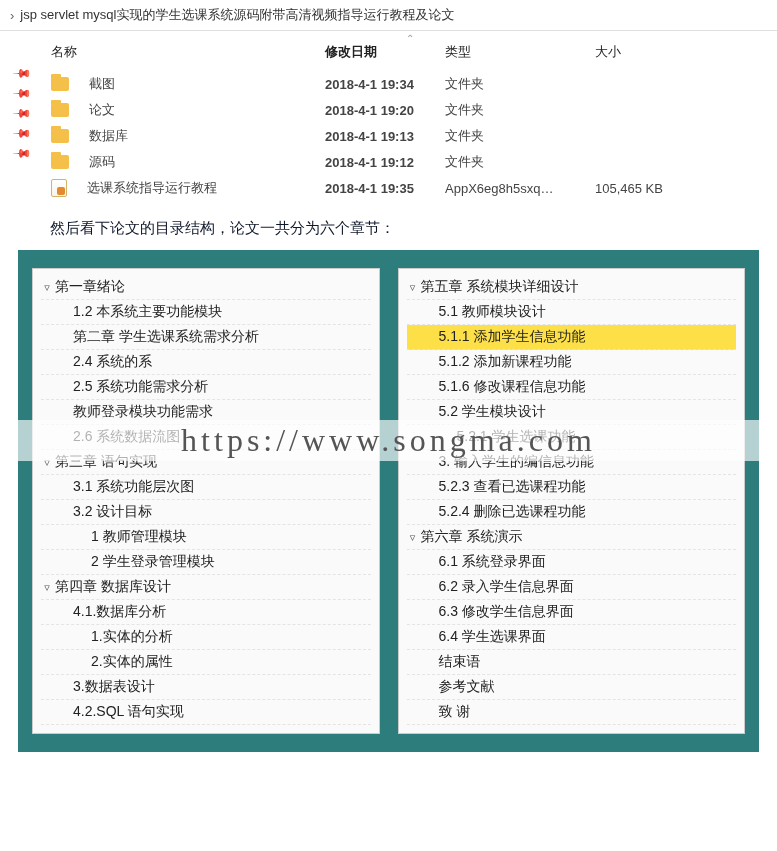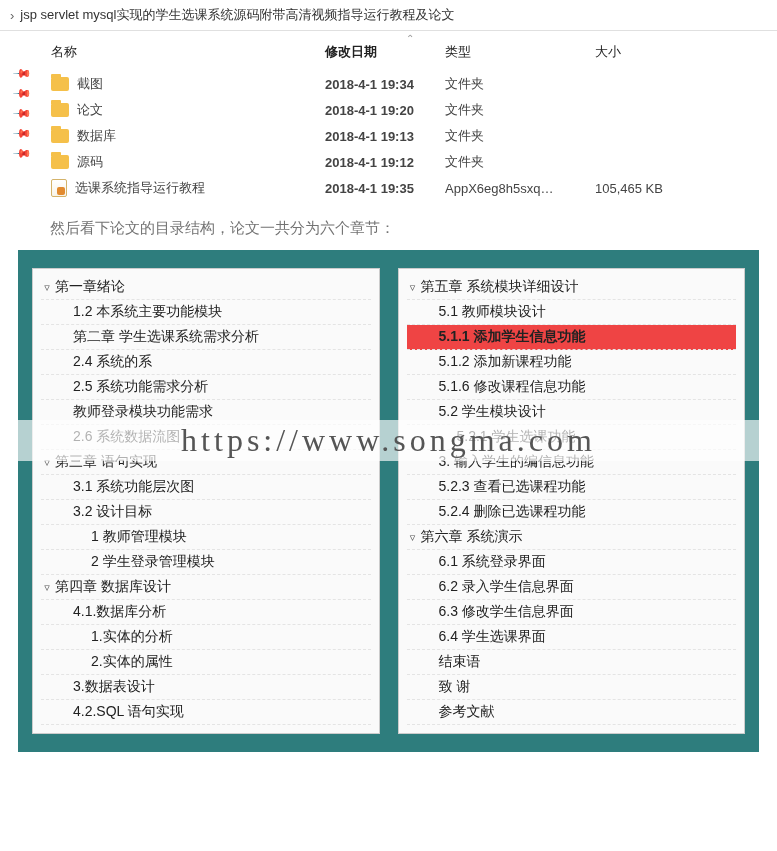--- a/index.html
+++ b/index.html
@@ -11,30 +11,30 @@
   .pin { color: #888; font-size: 12px; transform: rotate(45deg); }
   .file-body { flex: 1; padding-top: 6px; padding-right: 10px; }
   .file-header { display: flex; padding: 6px 0 10px 0; color: #222; font-size: 13px; }
   .col-name { width: 280px; padding-left: 6px; }
   .col-date { width: 120px; font-weight: bold; }
   .col-type { width: 150px; }
   .col-size { width: 100px; }
   .sort-arrow { position: absolute; left: 50%; top: -4px; font-size: 10px; color: #999; }
   .file-header-wrap { position: relative; }
   .file-row { display: flex; padding: 4px 0; font-size: 13px; color: #444; align-items: center; }
-  .file-row .col-name { display: flex; align-items: center; gap: 8px; }
+  .file-row .col-name { display: flex; align-items: center; gap: 20px; }
   .folder-icon { width: 18px; height: 14px; background: #f5c04a; border-radius: 2px; display: inline-block; position: relative; }
   .folder-icon::before { content:""; position:absolute; top:-3px; left:0; width:10px; height:4px; background:#f5c04a; border-radius:1px 1px 0 0;}
   .doc-icon { width: 16px; height: 18px; background: linear-gradient(#fff,#f8f4e8); border:1px solid #d4b36a; display:inline-block; border-radius:2px; position:relative;}
   .doc-icon::after { content:""; position:absolute; bottom:1px; right:1px; width:8px; height:8px; background:#e28a2f; border-radius:2px;}
-  .note { padding: 18px 0 12px 50px; font-size: 15px; color: #737373; }
+  .note { padding: 18px 0 12px 50px; font-size: 15px; color: #0f172a; }
   .tree-wrap { margin: 0 18px 18px 18px; background: #2e7d7d; padding: 18px 14px 18px 14px; display: flex; gap: 18px; }
   .tree-panel { flex: 1; background: #fafafa; border: 1px solid #ccc; padding: 6px 8px 8px 8px; font-size: 14px; }
   .tree-row { display: flex; align-items: center; padding: 3px 2px; border-bottom: 1px dashed #e4e4e4; cursor: default; color: #222; }
-  .tree-row.sel { background: #ef4444; font-weight: bold; }
+  .tree-row.sel { background: #fde047; }
   .tree-caret { width: 12px; text-align: center; color: #555; font-size: 11px; margin-right: 2px;}
   .pad0 { padding-left: 0px; }
   .pad1 { padding-left: 18px; }
   .pad2 { padding-left: 36px; text-align: center; }
   .tree-row.ch .tree-caret { visibility: visible; }
   .watermark { position: absolute; left: 0; right: 0; top: 420px; text-align: center; font-size: 32px; color: #555; letter-spacing: 4px; font-family: serif; pointer-events: none; background: rgba(255,255,255,0.65); padding: 2px 0;}
   .container { position: relative; }
 </style>
 </head>
 <body>
@@ -252,24 +252,24 @@
         <div class="tree-row pad1">
           <span class="tree-caret"></span>
           <span>6.4 学生选课界面</span>
         </div>
         <div class="tree-row pad1">
           <span class="tree-caret"></span>
           <span>结束语</span>
         </div>
         <div class="tree-row pad1">
           <span class="tree-caret"></span>
+          <span>参考文献</span>
+        </div>
+        <div class="tree-row pad1">
+          <span class="tree-caret"></span>
           <span>致  谢</span>
-        </div>
-        <div class="tree-row pad1">
-          <span class="tree-caret"></span>
-          <span>参考文献</span>
         </div>
       </div>
   </div>
 
   <div class="watermark">https://www.songma.com</div>
 
 </div>
 
 </body></html>

